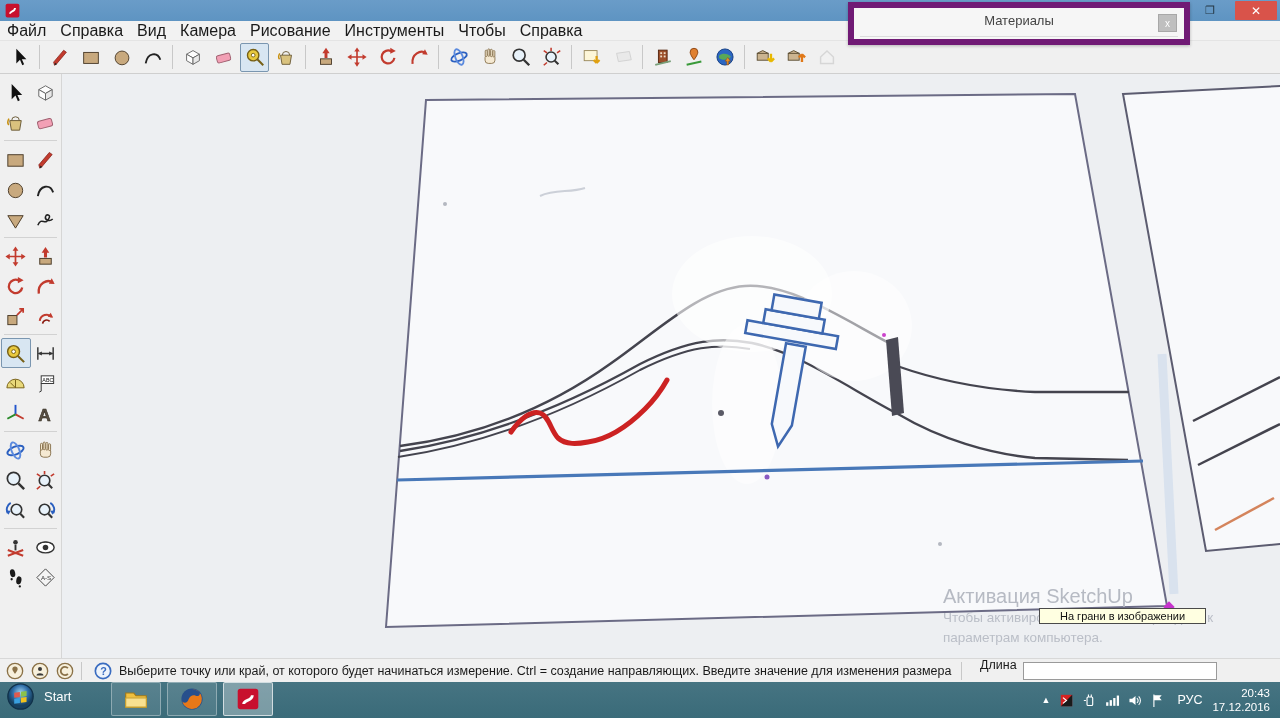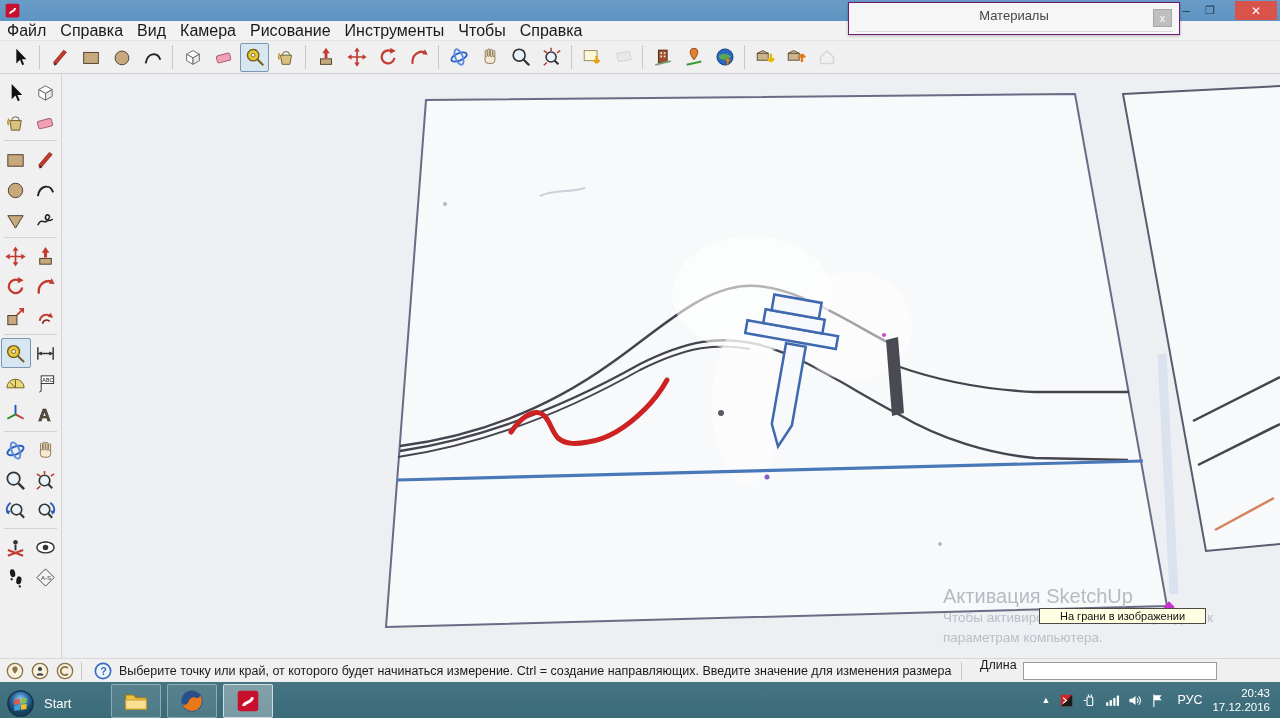--- a/index.html
+++ b/index.html
@@ -13,21 +13,21 @@
   .title-text{position:absolute;left:0;right:0;text-align:center;
     font-size:13px;color:#39424a;}
   .wbtn{position:absolute;top:0;height:21px;display:flex;align-items:center;
     justify-content:center;color:#243642;font-size:13px;width:24px;cursor:default;}
   .wbtn.min{right:82px;}
   .wbtn.max{right:58px;font-size:11px;}
   .wbtn.close{right:3px;top:1px;width:42px;height:19px;background:#d9534a;
     color:#fff;font-size:12px;border-radius:1px;}
   
   .materials{position:absolute;left:848px;top:2px;width:330px;height:31px;
-    background:#f6f6f6;border:1px solid #701a75;box-shadow:0 1px 3px rgba(0,0,0,.25);
+    background:#f6f6f6;border:6px solid #701a75;box-shadow:0 1px 3px rgba(0,0,0,.25);
     z-index:60;}
   .materials .mtitle{position:absolute;left:0;right:0;top:5px;text-align:center;
     font-size:13px;color:#444;}
   .materials .mclose{position:absolute;right:7px;top:6px;width:17px;height:16px;
     background:#bfbfbf;color:#fff;font-size:10px;display:flex;align-items:center;
     justify-content:center;border:1px solid #a8a8a8;}
   .materials .msep{position:absolute;left:6px;right:6px;bottom:2px;height:1px;
     background:#dcdcdc;}
   
   .menubar{position:absolute;left:0;top:21px;width:1280px;height:19px;
@@ -71,21 +71,21 @@
     box-sizing:border-box;}
   .sb-ic{width:20px;height:20px;margin-left:5px;}
   .sb-div{width:1px;height:18px;background:#c8c8c8;margin:0 6px;}
   .sb-msg{font-size:12.5px;color:#1a1a1a;white-space:nowrap;overflow:hidden;
     width:836px;}
   .sb-len{font-size:12.5px;color:#1a1a1a;margin:0 6px 12px 12px;}
   .sb-input{width:186px;height:16px;border:1px solid #9a9a9a;background:#fff;
     font-size:12px;padding:0 3px;font-family:"Liberation Sans",sans-serif;}
   
   .taskbar{position:absolute;left:0;top:682px;width:1280px;height:36px;
-    background:linear-gradient(#467482,#3a6b79);display:flex;align-items:flex-end;}
+    background:linear-gradient(#467482,#3a6b79);display:flex;align-items:flex-start;}
   .start{display:flex;align-items:center;margin-left:6px;}
   .start svg{width:29px;height:29px;}
   .start-label{color:#fff;font-size:13px;margin-left:9px;}
   .tapp{width:50px;height:34px;margin-left:6px;display:flex;align-items:center;
     justify-content:center;border:1px solid rgba(255,255,255,.35);
     background:rgba(255,255,255,.10);border-radius:2px;box-sizing:border-box;}
   .tapp svg{width:26px;height:26px;}
   .tapp.first{margin-left:40px;}
   .tapp.active{background:rgba(255,255,255,.32);border-color:rgba(255,255,255,.65);}
   .tray{position:absolute;right:0;top:0;height:36px;display:flex;align-items:center;}

